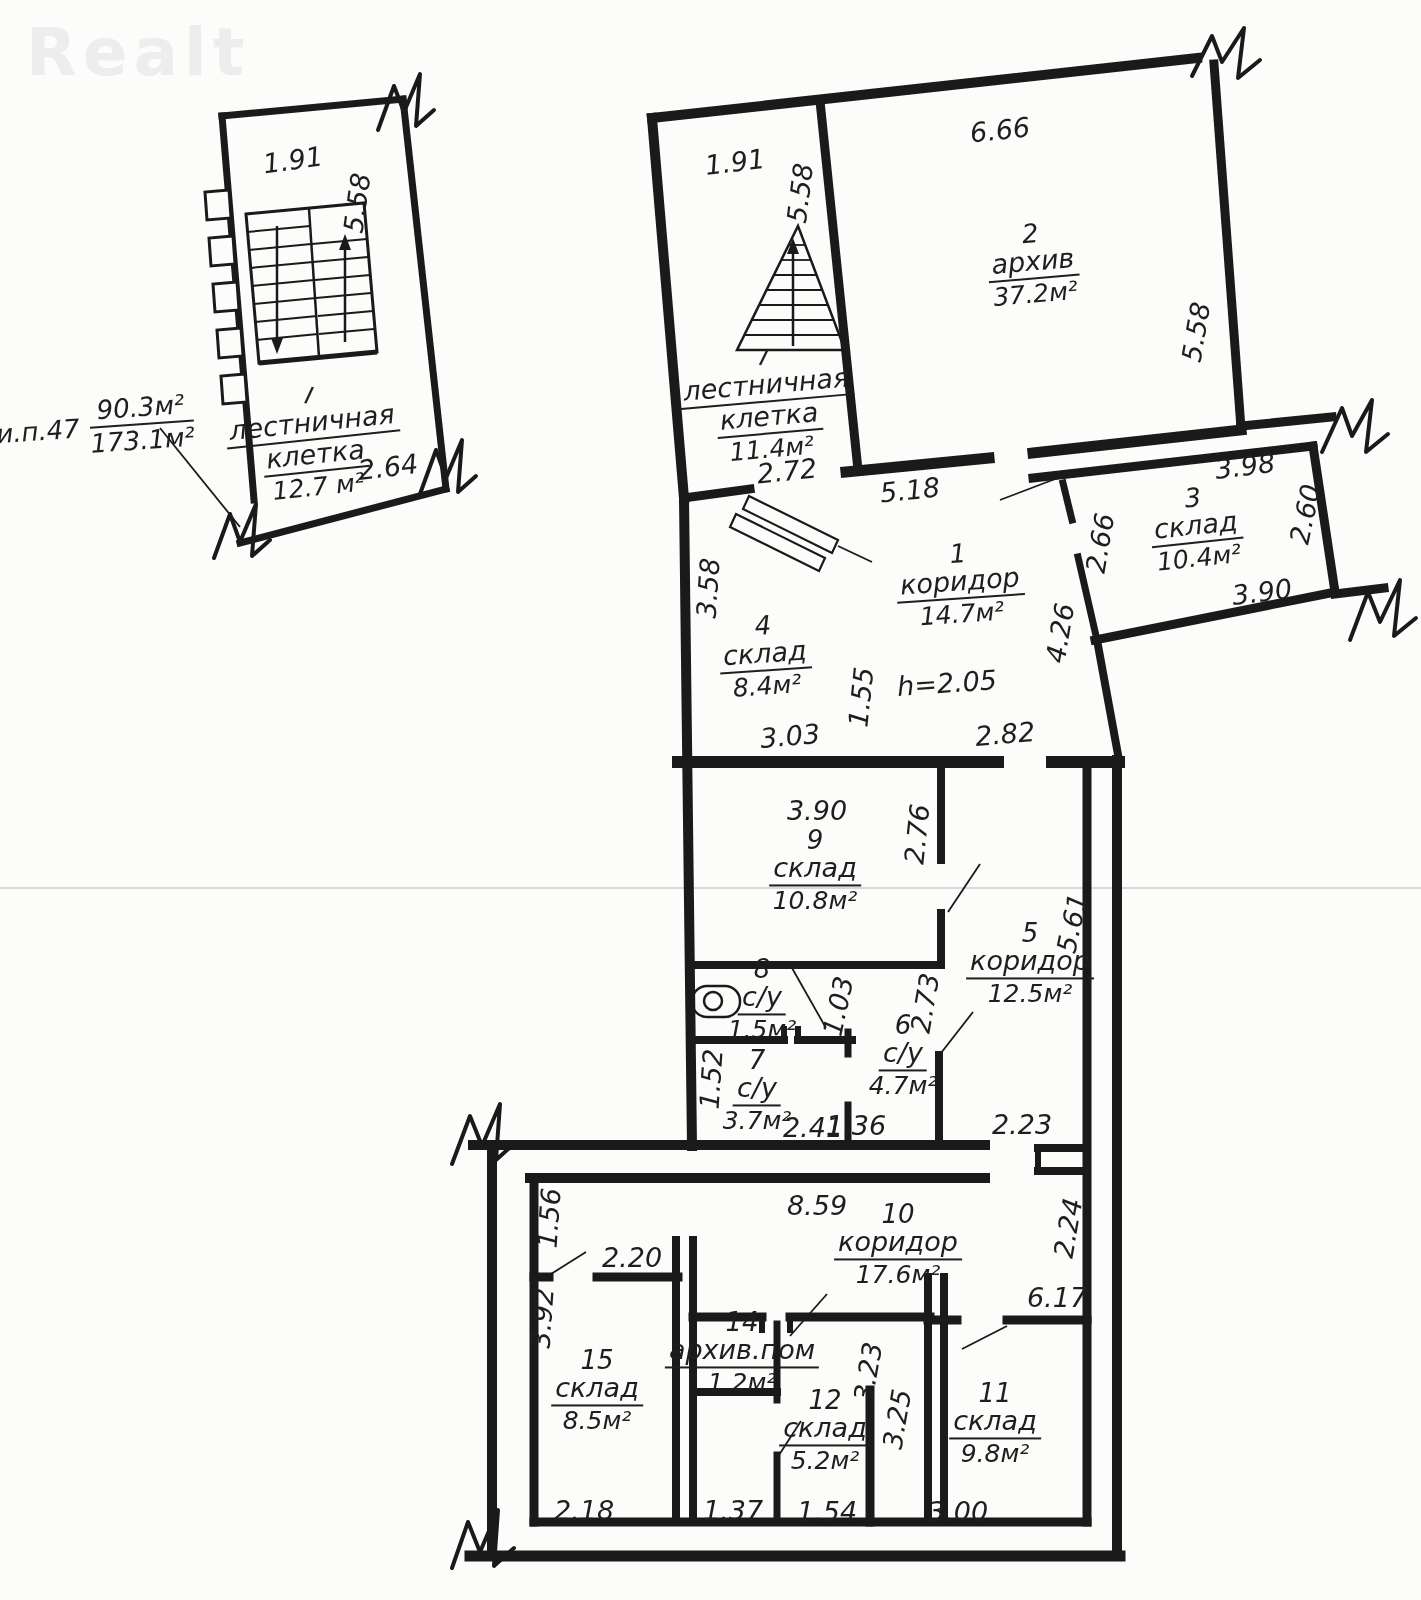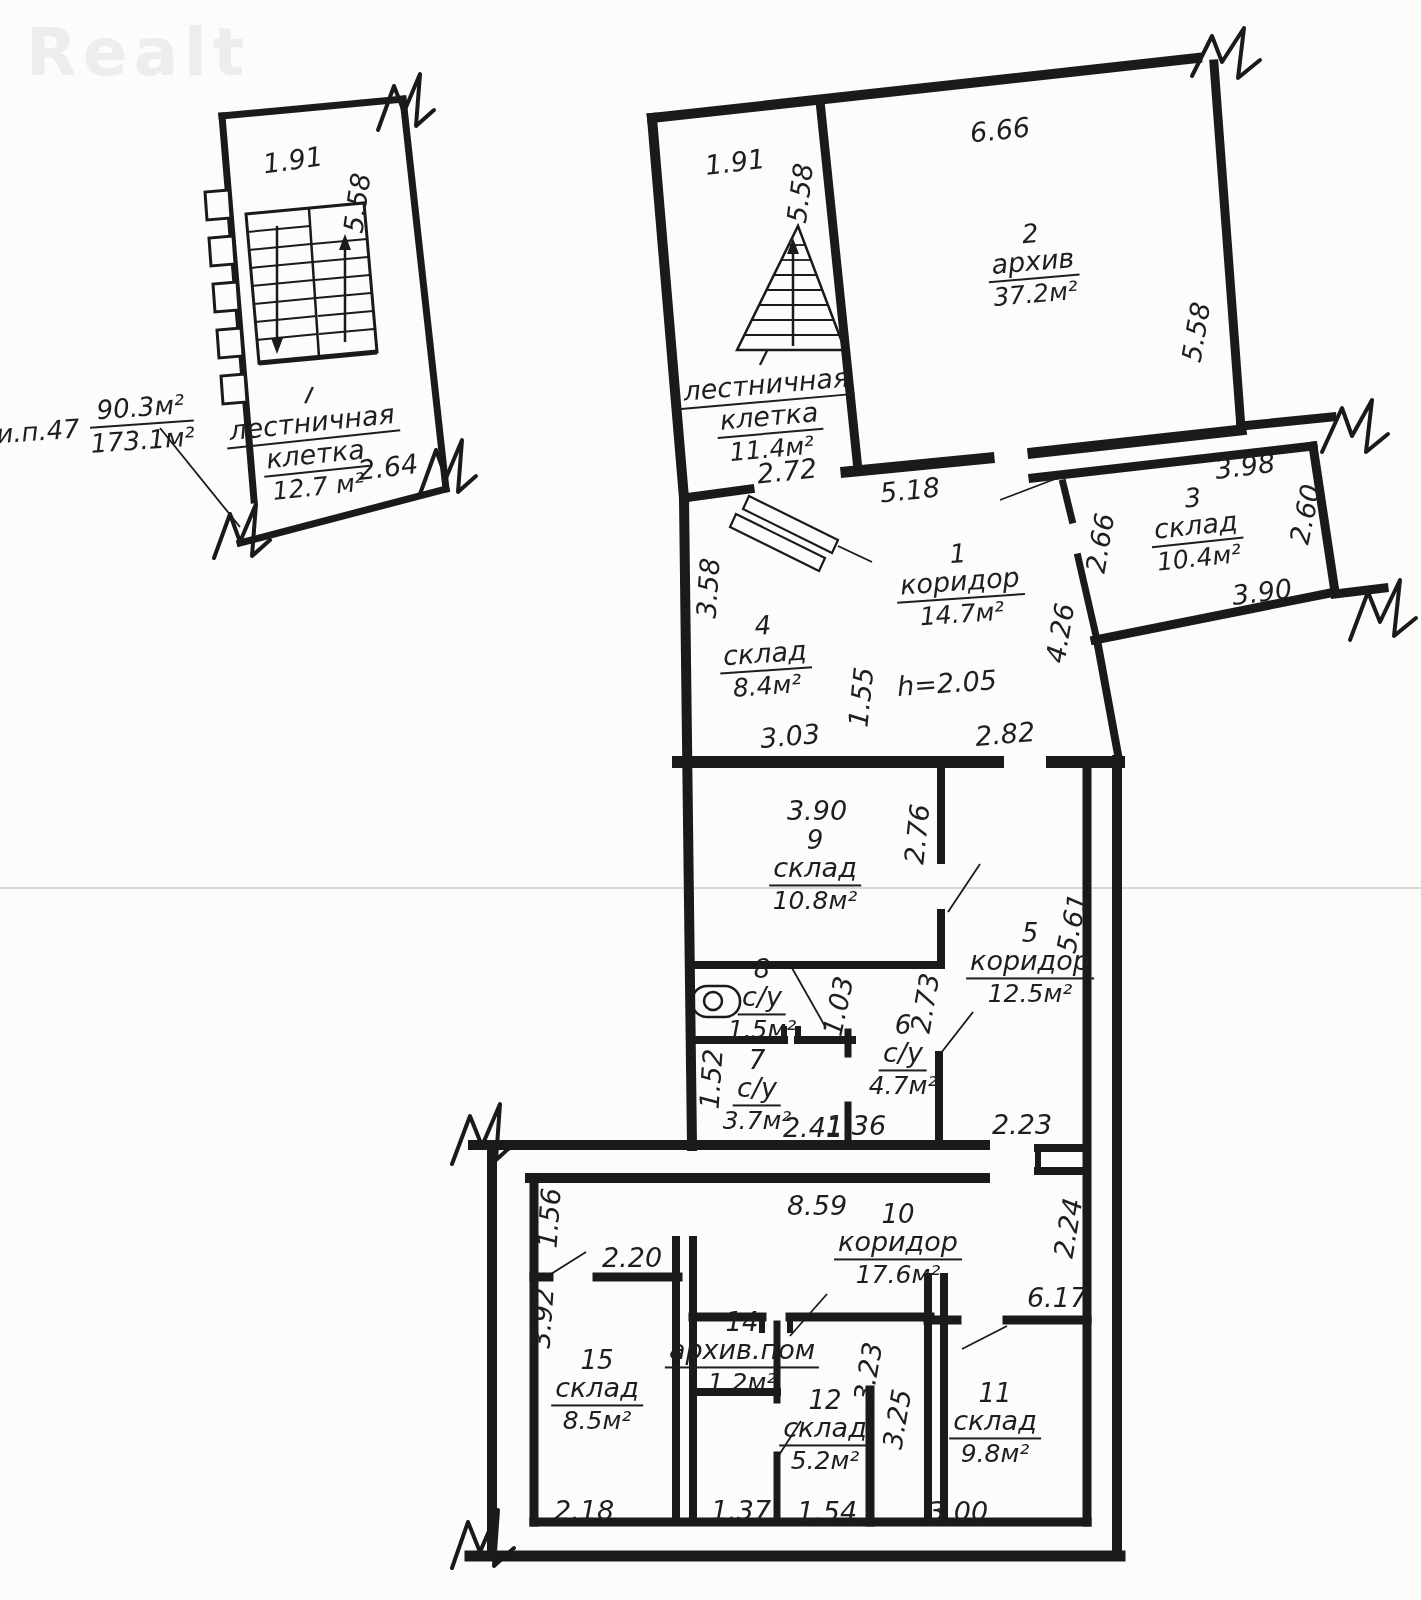--- a/index.html
+++ b/index.html
@@ -317,17 +317,17 @@
   <div class="dim" style="left:1022px;top:1124px;">2.23</div>
   <div class="dim" style="left:817px;top:1197px;margin-top:8px;">8.59</div>
   <div class="dim" style="left:549px;top:1218px;--r:-86deg;">1.56</div>
   <div class="dim" style="left:632px;top:1257px;">2.20</div>
   <div class="dim" style="left:542px;top:1318px;--r:-86deg;">3.92</div>
   <div class="dim" style="left:1068px;top:1228px;--r:-80deg;">2.24</div>
   <div class="dim" style="left:1057px;top:1297px;">6.17</div>
   <div class="dim" style="left:868px;top:1372px;--r:-80deg;">3.23</div>
   <div class="dim" style="left:897px;top:1419px;--r:-80deg;">3.25</div>
   <div class="dim" style="left:584px;top:1510px;">2.18</div>
-  <div class="dim" style="left:733px;top:1510px;margin-left:8px;">1.37</div>
+  <div class="dim" style="left:733px;top:1510px;">1.37</div>
   <div class="dim" style="left:827px;top:1511px;">1.54</div>
   <div class="dim" style="left:958px;top:1511px;">3.00</div>
 
 </div>
 
 </body></html>

